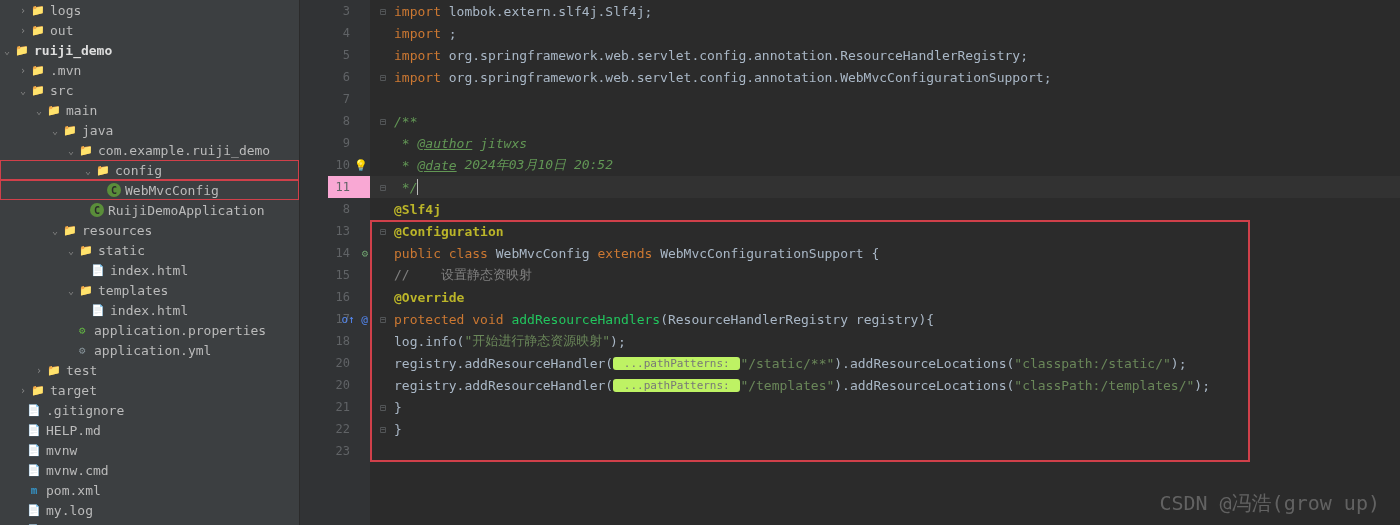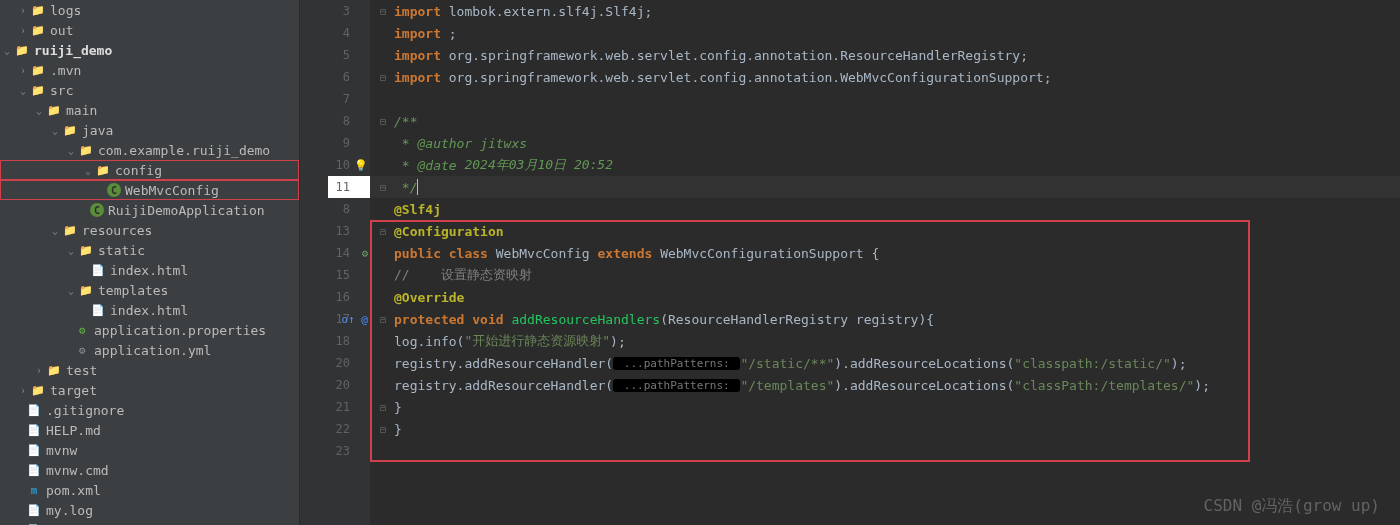--- a/index.html
+++ b/index.html
@@ -81,66 +81,66 @@
 .gutter-line {
   height: 22px;
   display: flex;
   align-items: center;
   justify-content: flex-end;
   padding-right: 20px;
   color: #606366;
   font-size: 12px;
   position: relative;
 }
-.gutter-line.caret-line { background: #ffffff; margin-left: 28px; }
+.gutter-line.caret-line { background: #f9a8d4; margin-left: 28px; }
 .gutter-icon {
   position: absolute;
   right: 2px;
   font-size: 11px;
 }
 .code-area {
   flex: 1;
   position: relative;
 }
 .code-line {
   height: 22px;
   display: flex;
   align-items: center;
   padding-left: 10px;
   white-space: pre;
 }
 .code-line.caret-line { background: #323232; }
 .fold-gutter { width: 14px; display: inline-block; color: #606366; font-size: 10px; }
-.kw { color: #cc7832; font-weight: bold; }
+.kw { color: #cc7832; }
 .str { color: #6a8759; }
 .cls { color: #a9b7c6; }
 .method-def { color: #22c55e; }
 .comment { color: #808080; }
 .doc { color: #629755; font-style: italic; }
-.doc-tag { color: #629755; font-style: italic; }
+.doc-tag { color: #629755; text-decoration: underline; font-style: italic; }
 .anno { color: #bbb529; font-weight: bold; }
 .hint {
-  background: #000000;
+  background: #bef264;
   color: #787878;
   border-radius: 3px;
   padding: 0 4px;
   font-size: 11px;
 }
 .punc { color: #a9b7c6; }
 .red-box {
   position: absolute;
   border: 2px solid #d0404a;
   pointer-events: none;
 }
 .watermark {
   position: absolute;
   bottom: 8px;
   right: 20px;
   color: #888;
-  font-size: 16px;
+  font-size: 20px;
   opacity: 0.6;
 }
 .bulb { color: #f0a732; }
 .gear { color: #6d9e6d; }
 .override-icon { color: #548af7; }
 </style>
 </head>
 <body>
 
 <div class="sidebar">

